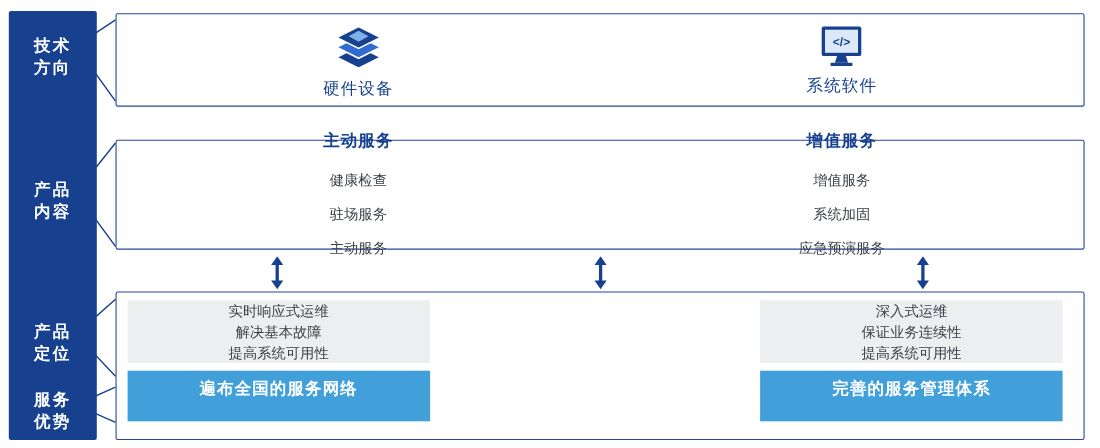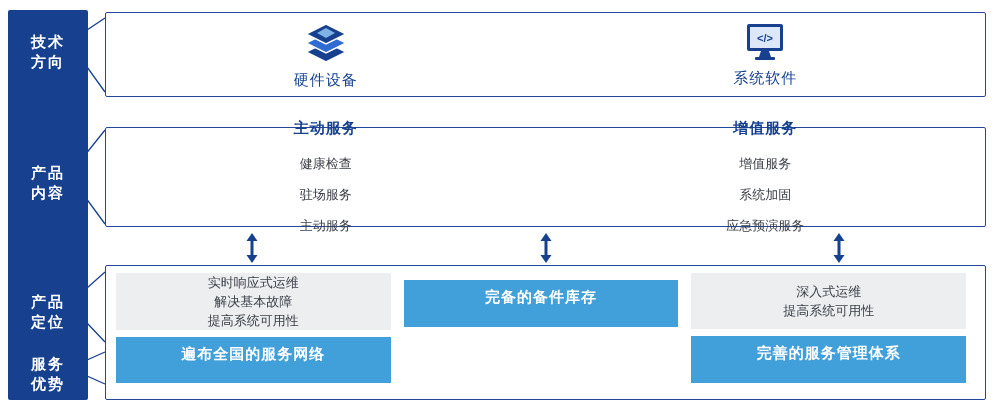--- a/index.html
+++ b/index.html
@@ -142,25 +142,25 @@
     <div class="pos-col">
       <div class="gray-panel">
         <div class="gray-line">实时响应式运维</div>
         <div class="gray-line">解决基本故障</div>
         <div class="gray-line">提高系统可用性</div>
       </div>
       <div class="banner">遍布全国的服务网络</div>
     </div>
 
     <div class="pos-col">
-      <div class="banner">完备的备件库存</div>
     </div>
 
     <div class="pos-col">
       <div class="gray-panel">
         <div class="gray-line">深入式运维</div>
+        <div class="gray-line">保证业务连续性</div>
         <div class="gray-line">提高系统可用性</div>
       </div>
       <div class="banner">完善的服务管理体系</div>
     </div>
   </div>
 
 </div>
 
 </body></html>

